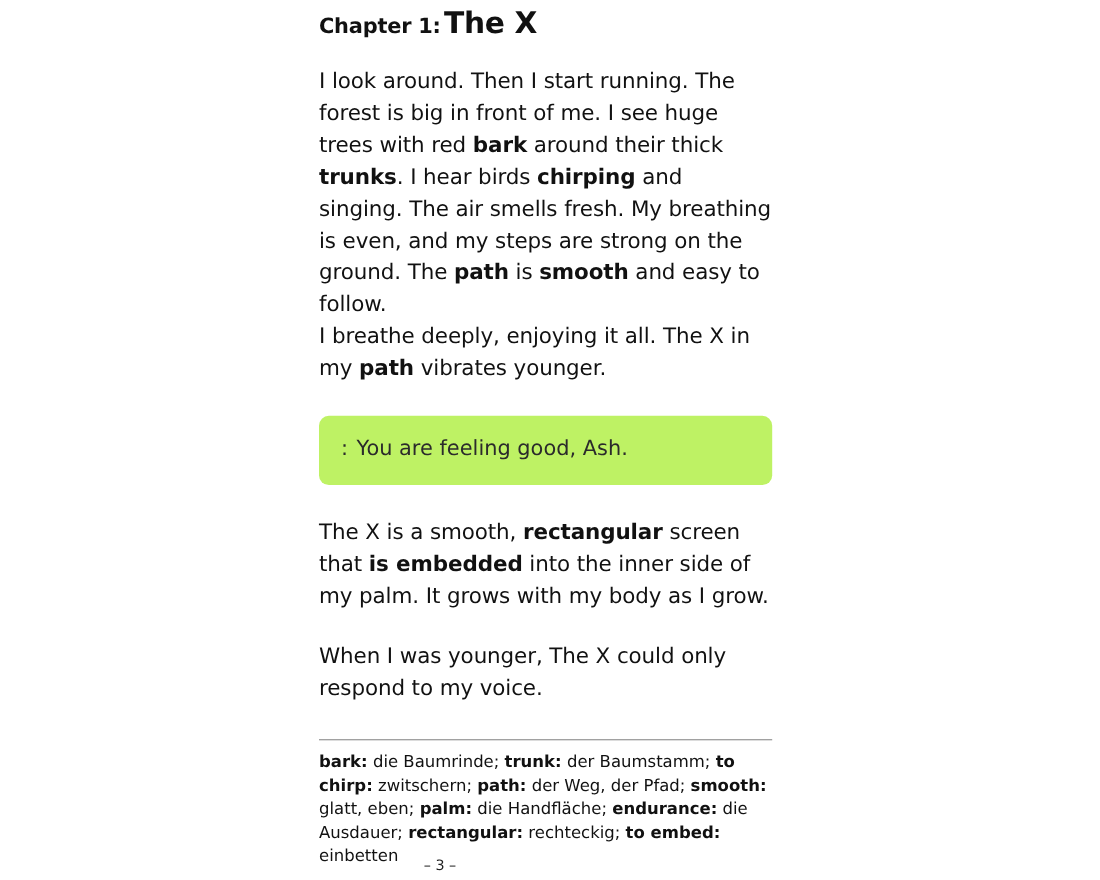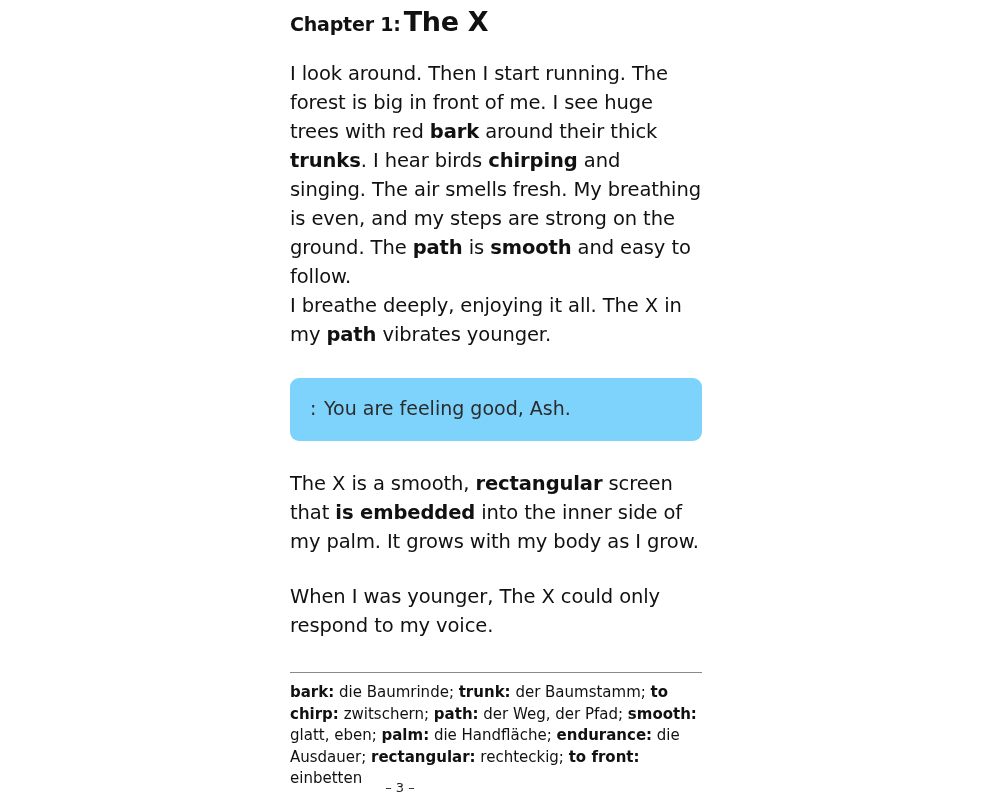--- a/index.html
+++ b/index.html
@@ -62,21 +62,21 @@
   }
   .para b, .para strong {
     font-weight: bold;
     text-align: center;
   }
 
   
   .msg-box {
     margin-top: 29px;
     margin-bottom: 28px;
-    background: #7dd3fc;
+    background: #bef264;
     border-radius: 9px;
     padding: 14px 20px 16px 20px;
     width: 412px;
     box-sizing: border-box;
   }
   .msg-line {
     font-size: 19px;
     line-height: 33px;
     color: #2b2b2b;
     white-space: nowrap;
@@ -146,17 +146,17 @@
 
     <div>
       <p class="para"><span>The X is a smooth, </span><b>rectangular</b><span> screen that </span><b>is embedded</b><span> into the inner side of my palm. It grows with my body as I grow.</span></p>
       <p class="para spaced"><span>When I was younger, The X could only respond to my voice.</span></p>
     </div>
 
   </div>
 
   <div class="glossary">
     <hr class="glossary-rule">
-    <div class="glossary-text"><b>bark:</b> die Baumrinde; <b>trunk:</b> der Baumstamm; <b>to chirp:</b> zwitschern; <b>path:</b> der Weg, der Pfad; <b>smooth:</b> glatt, eben; <b>palm:</b> die Handfläche; <b>endurance:</b> die Ausdauer; <b>rectangular:</b> rechteckig; <b>to front:</b> einbetten</div>
+    <div class="glossary-text"><b>bark:</b> die Baumrinde; <b>trunk:</b> der Baumstamm; <b>to chirp:</b> zwitschern; <b>path:</b> der Weg, der Pfad; <b>smooth:</b> glatt, eben; <b>palm:</b> die Handfläche; <b>endurance:</b> die Ausdauer; <b>rectangular:</b> rechteckig; <b>to embed:</b> einbetten</div>
   </div>
 
   <div class="page-number">– 3 –</div>
 </div>
 
 </body></html>

